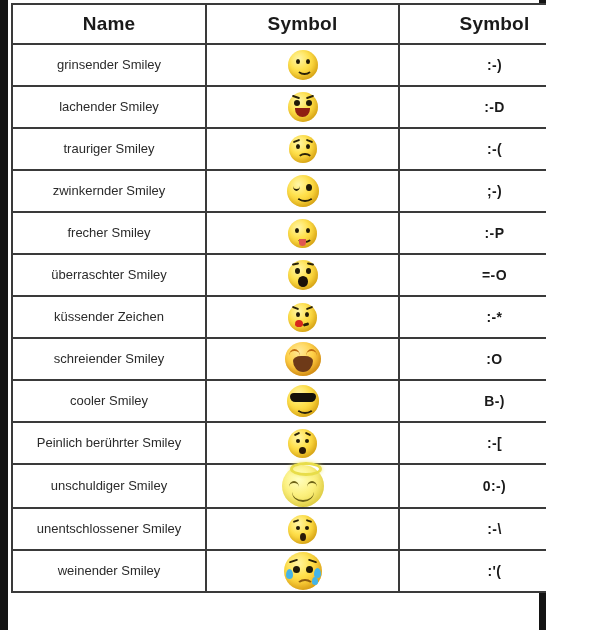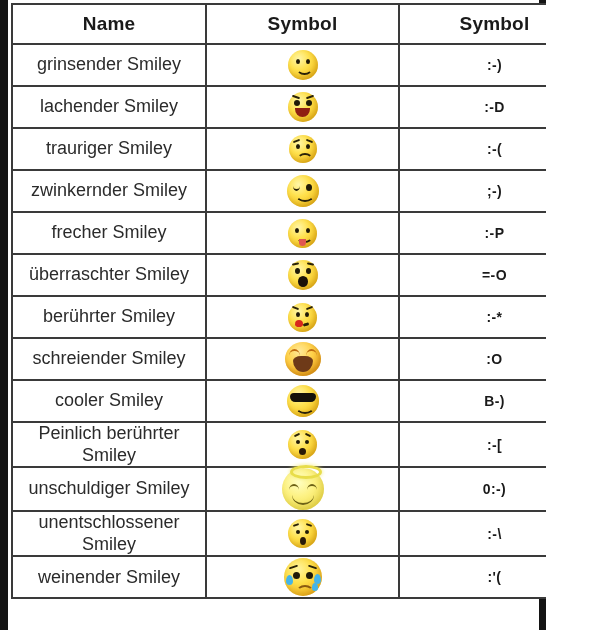--- a/index.html
+++ b/index.html
@@ -66,21 +66,21 @@
     font-weight: bold;
     color: #1a1a1a;
     letter-spacing: 0.2px;
   }
 
   tbody td {
     height: 40px;
   }
 
   td.name-cell {
-    font-size: 18px;
+    font-size: 13px;
     color: #2b2b2b;
     padding: 0 6px;
     line-height: 1.2;
     border-radius: 6px;
   }
 
   td.sign-cell {
     font-size: 14px;
     font-weight: bold;
     color: #1a1a1a;
@@ -286,21 +286,21 @@
                 <span class="eye eye-dot" style="width:5px;height:6px;left:7px;top:8px;"></span>
                 <span class="eye eye-dot" style="width:5px;height:6px;right:7px;top:8px;"></span>
                 <span class="mouth mouth-open" style="width:10px;height:11px;left:10px;top:16px;background:#1a1108;"></span>
               </span>
             </span>
           </td>
           <td class="sign-cell">=-O</td>
         </tr>
 
         <tr>
-          <td class="name-cell">berührter Smiley</td>
+          <td class="name-cell">küssender Zeichen</td>
           <td class="symbol-cell">
             <span class="emoji">
               <span class="face ball" style="width:29px;height:29px;">
                 <span class="brow brow-line" style="width:7px;height:2px;left:4px;top:4px;transform:rotate(22deg);"></span>
                 <span class="brow brow-line" style="width:7px;height:2px;right:4px;top:4px;transform:rotate(-22deg);"></span>
                 <span class="eye eye-dot" style="width:4px;height:5px;left:8px;top:9px;"></span>
                 <span class="eye eye-dot" style="width:4px;height:5px;right:8px;top:9px;"></span>
                 <span class="mouth" style="width:8px;height:7px;left:7px;top:17px;background:#d8261c;border-radius:50% 50% 50% 50% / 60% 60% 40% 40%;"></span>
                 <span class="extra" style="width:6px;height:3px;left:15px;top:20px;background:#2a2208;border-radius:2px;transform:rotate(-15deg);"></span>
               </span>

